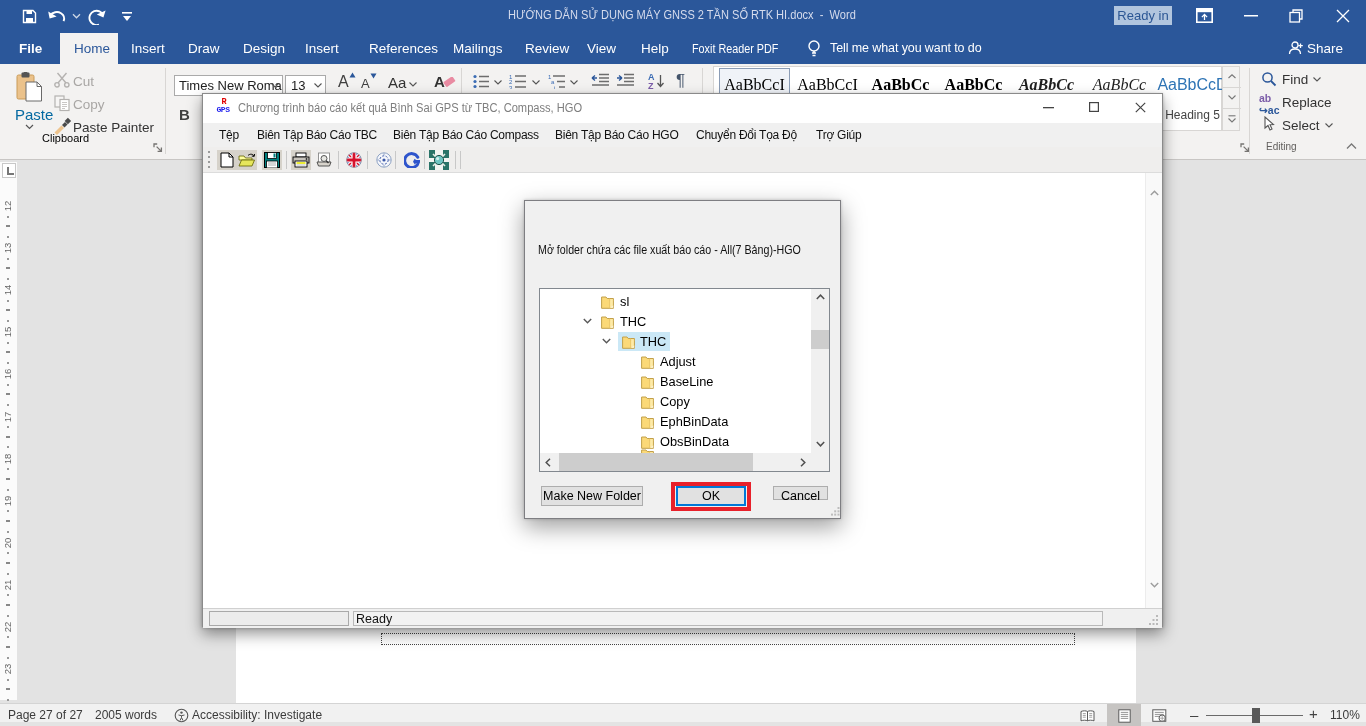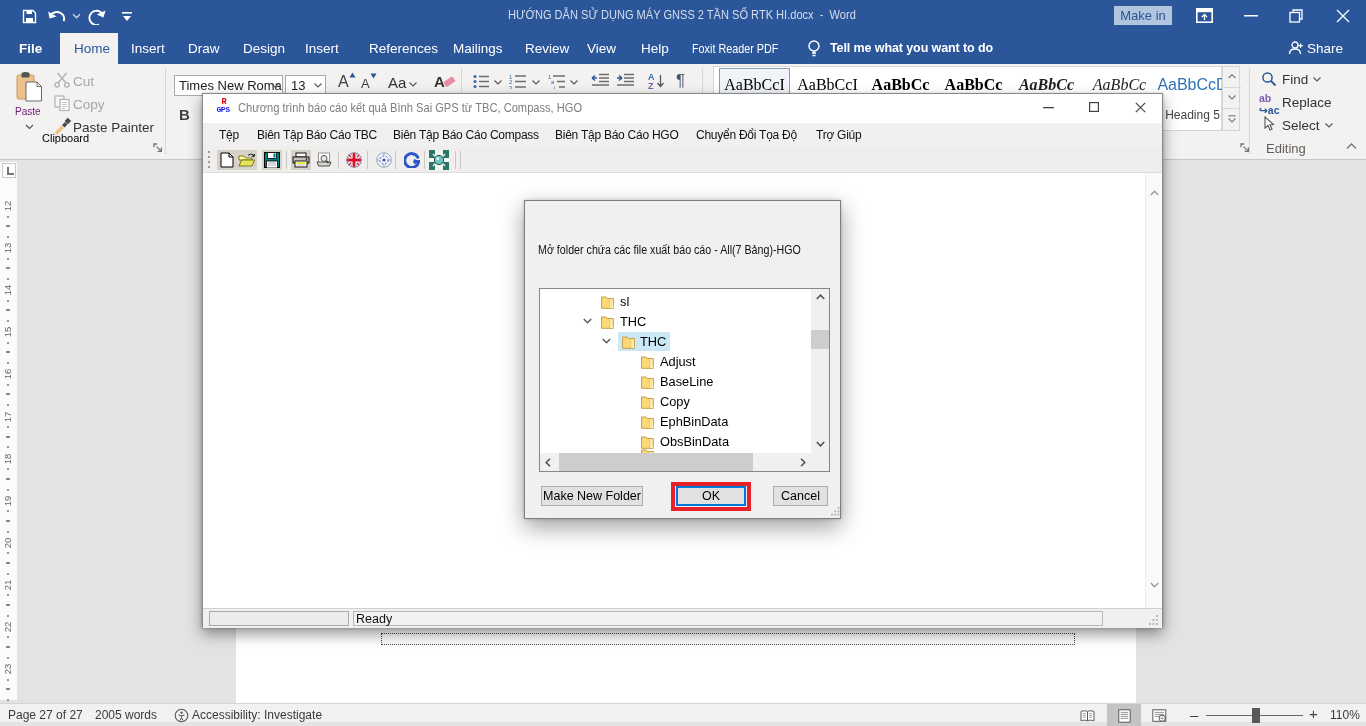--- a/index.html
+++ b/index.html
@@ -26,21 +26,21 @@
 <svg class="ab" style="left:86px;top:7px" width="21" height="18" viewBox="0 0 21 18">
  <path d="M17.2 8.2 C15.8 4.6 11.8 2.8 8.1 4.2 C4.4 5.6 2.5 9.7 3.9 13.4 C5.3 17.1 9.4 19 13 17.6" fill="none" stroke="#fff" stroke-width="1.9"></path>
  <path d="M19.6 3.6 L17.4 10.6 L10.8 7.4 Z" fill="#fff"></path>
 </svg>
 
 <svg class="ab" style="left:121px;top:11px" width="12" height="11" viewBox="0 0 12 11">
       <rect x="1" y="1" width="10" height="1.6" fill="#fff"></rect>
       <path d="M2 5 L10 5 L6 10 Z" fill="#fff"></path>
     </svg>
 <div class="ab" style="left:508px;top:8px;color:#d6dced;font-size:12.5px;transform:scaleX(0.885);transform-origin:0 0;white-space:nowrap">HƯỚNG DẪN SỬ DỤNG MÁY GNSS 2 TẦN SỐ RTK HI.docx&nbsp;&nbsp;-&nbsp;&nbsp;Word</div>
-<div class="ab" style="left:1114px;top:6px;width:58px;height:19px;background:#b1c5de;color:#2b5694;font-size:13px;text-align:center;line-height:19px">Make in</div>
+<div class="ab" style="left:1114px;top:6px;width:58px;height:19px;background:#b1c5de;color:#2b5694;font-size:13px;text-align:center;line-height:19px">Ready in</div>
 <svg class="ab" style="left:1196px;top:8px" width="17" height="15" viewBox="0 0 17 15">
       <rect x="0" y="0" width="17" height="15" fill="#fff"></rect>
       <rect x="1.6" y="4.2" width="13.8" height="9.2" fill="#2b579a"></rect>
       <path d="M8.5 12 L8.5 6.8 M5.9 9.1 L8.5 6.4 L11.1 9.1" stroke="#fff" stroke-width="1.3" fill="none"></path>
     </svg>
 <svg class="ab" style="left:1244px;top:15px" width="14" height="2" viewBox="0 0 14 2">
       <rect width="14" height="1.5" fill="#fff"></rect>
     </svg>
 <svg class="ab" style="left:1289px;top:9px" width="14" height="14" viewBox="0 0 14 14">
       <rect x="1" y="3.5" width="9.5" height="9.5" fill="none" stroke="#fff" stroke-width="1.3"></rect>
@@ -59,21 +59,21 @@
  <span class="ab" style="left:131px;top:8px">Insert</span>
  <span class="ab" style="left:188px;top:8px">Draw</span>
  <span class="ab" style="left:243px;top:8px">Design</span>
  <span class="ab" style="left:305px;top:8px">Insert</span>
  <span class="ab" style="left:369px;top:8px">References</span>
  <span class="ab" style="left:453px;top:8px">Mailings</span>
  <span class="ab" style="left:525px;top:8px">Review</span>
  <span class="ab" style="left:587px;top:8px">View</span>
  <span class="ab" style="left:641px;top:8px">Help</span>
  <span class="ab" style="left:692px;top:8px;display:inline-block;transform:scaleX(0.8);transform-origin:0 0">Foxit Reader PDF</span>
- <span class="ab" style="left:830px;top:8px;font-weight:bold;font-size:12.5px;letter-spacing:-0.1px">Tell me what you want to do</span>
+ <span class="ab" style="left:830px;top:8px;font-weight:normal;font-size:12.5px;letter-spacing:-0.1px">Tell me what you want to do</span>
  <span class="ab" style="left:1307px;top:8px">Share</span>
 </div>
 <svg class="ab" style="left:806px;top:38px" width="16" height="21" viewBox="0 0 16 21">
       <circle cx="8" cy="8" r="5" fill="none" stroke="#fff" stroke-width="1.4"></circle>
       <path d="M6 15 L10 15 M6.5 17.5 L9.5 17.5" stroke="#fff" stroke-width="1.3"></path>
       <path d="M8 13 L8 15" stroke="#fff" stroke-width="1.5"></path>
     </svg>
 <svg class="ab" style="left:1288px;top:40px" width="16" height="16" viewBox="0 0 16 16">
       <circle cx="7" cy="5" r="3" fill="none" stroke="#fff" stroke-width="1.3"></circle>
       <path d="M1.5 14 C1.5 10.5 4 9 7 9 C10 9 12.5 10.5 12.5 14" fill="none" stroke="#fff" stroke-width="1.3"></path>
@@ -84,21 +84,21 @@
 <div class="ab" style="left:0;top:64px;width:1366px;height:96px;background:#f3f2f1;border-bottom:1px solid #c8c6c4;box-sizing:border-box"></div>
 <div class="ab" style="left:0;top:64px;width:1366px;height:96px">
 
 <svg class="ab" style="left:16px;top:8px" width="28" height="30" viewBox="0 0 28 30">
  <rect x="1" y="3" width="17" height="24" rx="1.5" fill="#ebc28b" stroke="#c99b59" stroke-width="1"></rect>
  <rect x="5.5" y="0.5" width="8" height="5" rx="1" fill="#555"></rect>
         <rect x="7.5" y="0" width="4" height="2.5" rx="1" fill="#555"></rect>
  <path d="M10 10 h11 l4.5 4.5 V29 H10 Z" fill="#fff" stroke="#6a6a6a" stroke-width="1"></path>
  <path d="M21 10 v4.5 h4.5" fill="none" stroke="#6a6a6a" stroke-width="1"></path>
 </svg>
-<div class="ab" style="left:15px;top:42px;font-size:10px;color:#701a75">Paste</div>
+<div class="ab" style="left:15px;top:42px;font-size:15px;color:#0369a1">Paste</div>
 <svg class="ab" style="left:25px;top:60px" width="9" height="6" viewBox="0 0 9 6">
         <path d="M1 1 L4.5 4.5 L8 1" fill="none" stroke="#555" stroke-width="1.2"></path>
       </svg>
 
 <svg class="ab" style="left:54px;top:8px" width="17" height="16" viewBox="0 0 17 16">
  <path d="M3.5 1 L12 11 M12.5 1 L4 11" stroke="#b4b2b0" stroke-width="1.4" fill="none"></path>
  <circle cx="3" cy="12.8" r="2.2" fill="none" stroke="#b4b2b0" stroke-width="1.4"></circle>
         <circle cx="12.8" cy="12.8" r="2.2" fill="none" stroke="#b4b2b0" stroke-width="1.4"></circle>
 </svg>
 <div class="ab" style="left:73px;top:10px;font-size:13.5px;color:#a8a6a4">Cut</div>
@@ -239,21 +239,21 @@
       </svg>
 <div class="ab" style="left:1259px;top:28px;font-size:10.5px;font-weight:bold;color:#7b5ca8">ab<br><span style="color:#2b579a">↪ac</span></div>
 <div class="ab" style="left:1282px;top:31px;font-size:13.5px;color:#333">Replace</div>
 <svg class="ab" style="left:1262px;top:52px" width="13" height="16" viewBox="0 0 13 16">
         <path d="M3 1 L3 12 L6 9.5 L8 14 L10 13 L8 8.8 L11.5 8.5 Z" fill="#fff" stroke="#555" stroke-width="1.1"></path>
       </svg>
 <div class="ab" style="left:1282px;top:54px;font-size:13.5px;color:#333">Select</div>
 <svg class="ab" style="left:1325px;top:59px" width="8" height="5" viewBox="0 0 8 5">
         <path d="M0.5 0.5 L4 4 L7.5 0.5" fill="none" stroke="#555" stroke-width="1.1"></path>
       </svg>
-<div class="ab" style="left:1266px;top:77px;font-size:13px;color:#605e5c">Editing</div>
+<div class="ab" style="left:1266px;top:77px;font-size:10px;color:#605e5c">Editing</div>
 <svg class="ab" style="left:1240px;top:79px" width="10" height="10" viewBox="0 0 10 10">
         <path d="M1 4.2 L1 1 L4.2 1" fill="none" stroke="#767472" stroke-width="1.3"></path>
         <path d="M3.6 3.6 L8.4 8.4 M8.4 4.6 L8.4 8.4 L4.6 8.4" fill="none" stroke="#767472" stroke-width="1.3"></path>
       </svg>
 <svg class="ab" style="left:1346px;top:79px" width="11" height="7" viewBox="0 0 11 7">
         <path d="M1 5.5 L5.5 1 L10 5.5" fill="none" stroke="#777" stroke-width="1.3"></path>
       </svg>
 </div>
 
 
@@ -613,21 +613,21 @@
           </svg>
      <div class="ab" style="left:19px;top:0;width:194px;height:18px;background:#cdcdcd"></div>
      <svg class="ab" style="left:260px;top:5px" width="6" height="9" viewBox="0 0 6 9">
             <path d="M1 0.8 L4.8 4.5 L1 8.2" fill="none" stroke="#505050" stroke-width="1.5"></path>
           </svg>
    </div>
  </div>
  <div class="ab" style="left:16px;top:285px;width:102px;height:20px;background:#e1e1e1;border:1px solid #adadad;box-sizing:border-box;font-size:12.5px;text-align:center;line-height:18px;color:#000">Make New Folder</div>
  <div class="ab" style="left:151px;top:285px;width:70px;height:20px;background:#e1e1e1;border:2px solid #0078d7;box-sizing:border-box;font-size:12.5px;text-align:center;line-height:16px;color:#000">OK</div>
  <div class="ab" style="left:146px;top:281px;width:80px;height:29px;border:4px solid #e8202a;box-sizing:border-box"></div>
- <div class="ab" style="left:248px;top:285px;width:55px;height:20px;background:#e1e1e1;border:1px solid #adadad;box-sizing:border-box;font-size:12.5px;text-align:center;line-height:18px;color:#000">Cancel</div>
+ <div class="ab" style="left:248px;top:285px;width:55px;height:14px;background:#e1e1e1;border:1px solid #adadad;box-sizing:border-box;font-size:12.5px;text-align:center;line-height:18px;color:#000">Cancel</div>
  <svg class="ab" style="left:306px;top:306px" width="9" height="9" viewBox="0 0 9 9">
         <g fill="#bdbdbd">
           <rect x="6.5" y="0" width="2" height="2"></rect>
           <rect x="6.5" y="3.3" width="2" height="2"></rect>
           <rect x="6.5" y="6.6" width="2" height="2"></rect>
           <rect x="3.2" y="3.3" width="2" height="2"></rect>
           <rect x="3.2" y="6.6" width="2" height="2"></rect>
           <rect x="0" y="6.6" width="2" height="2"></rect>
         </g>
       </svg>

